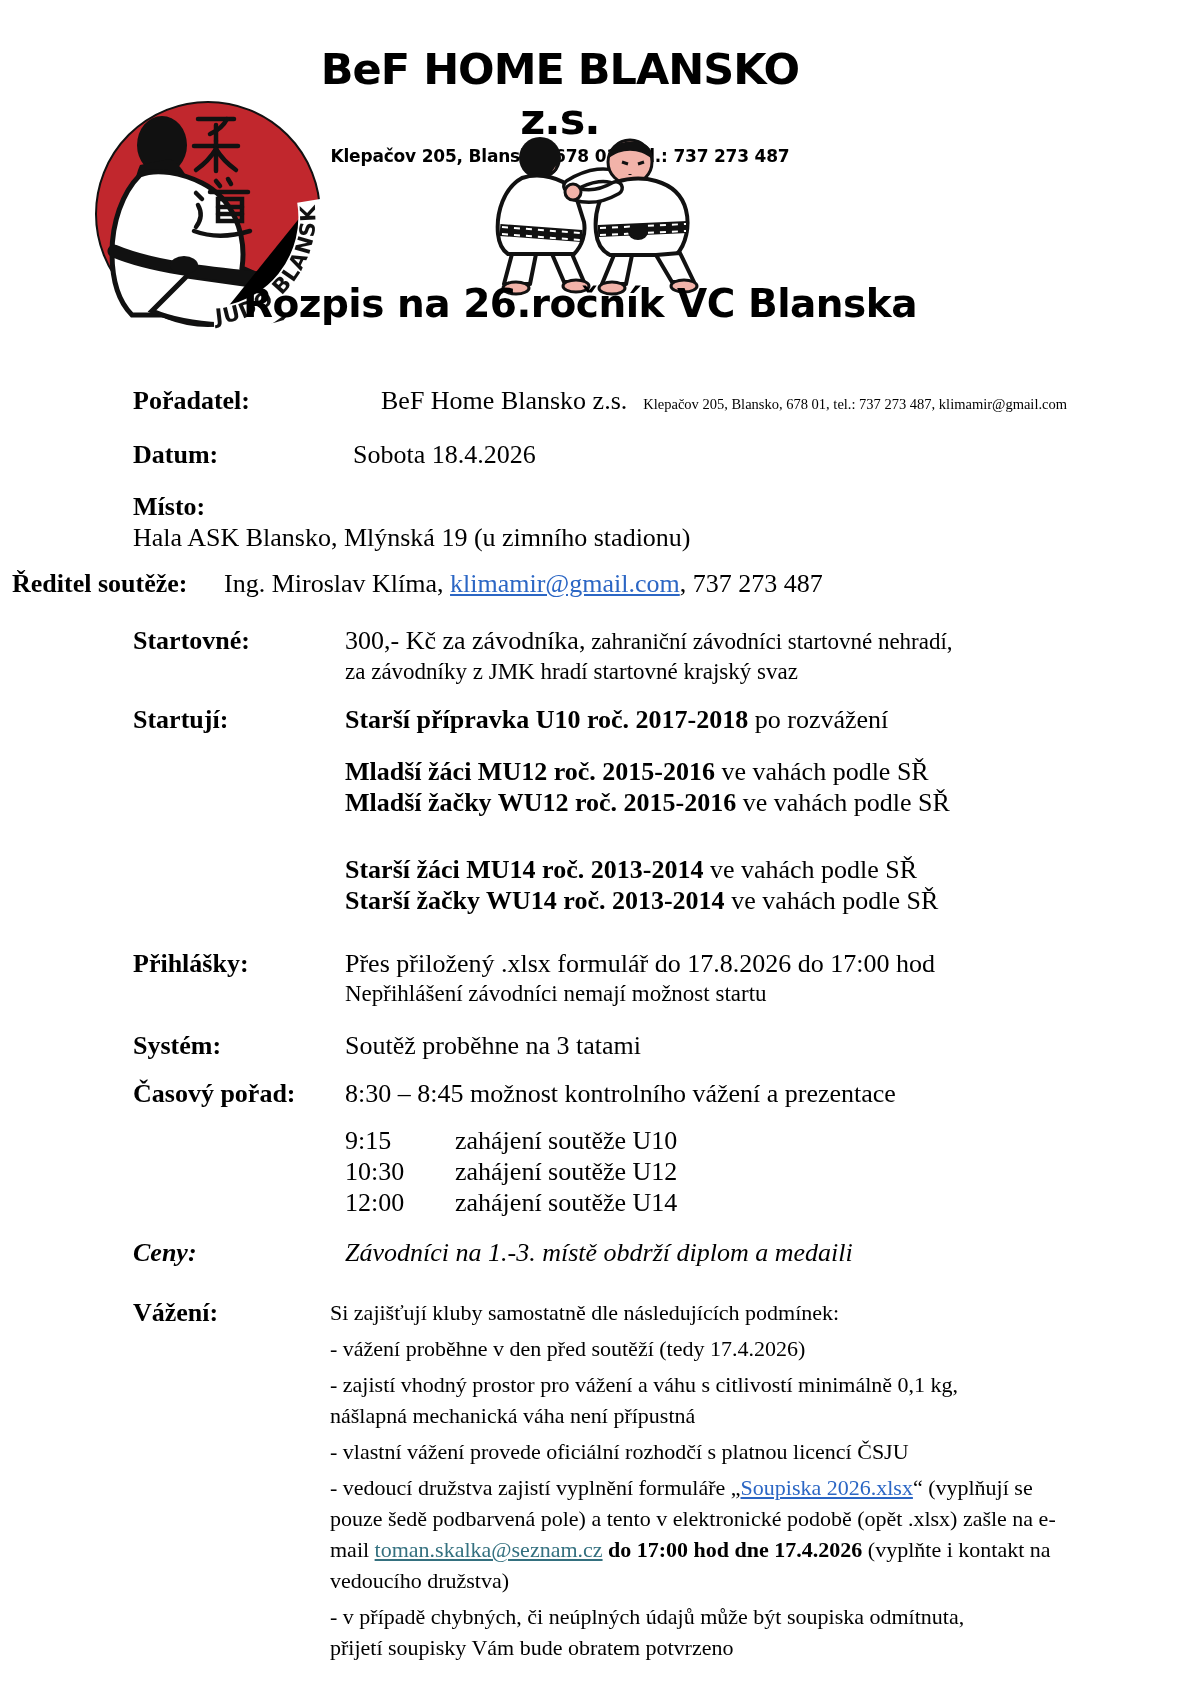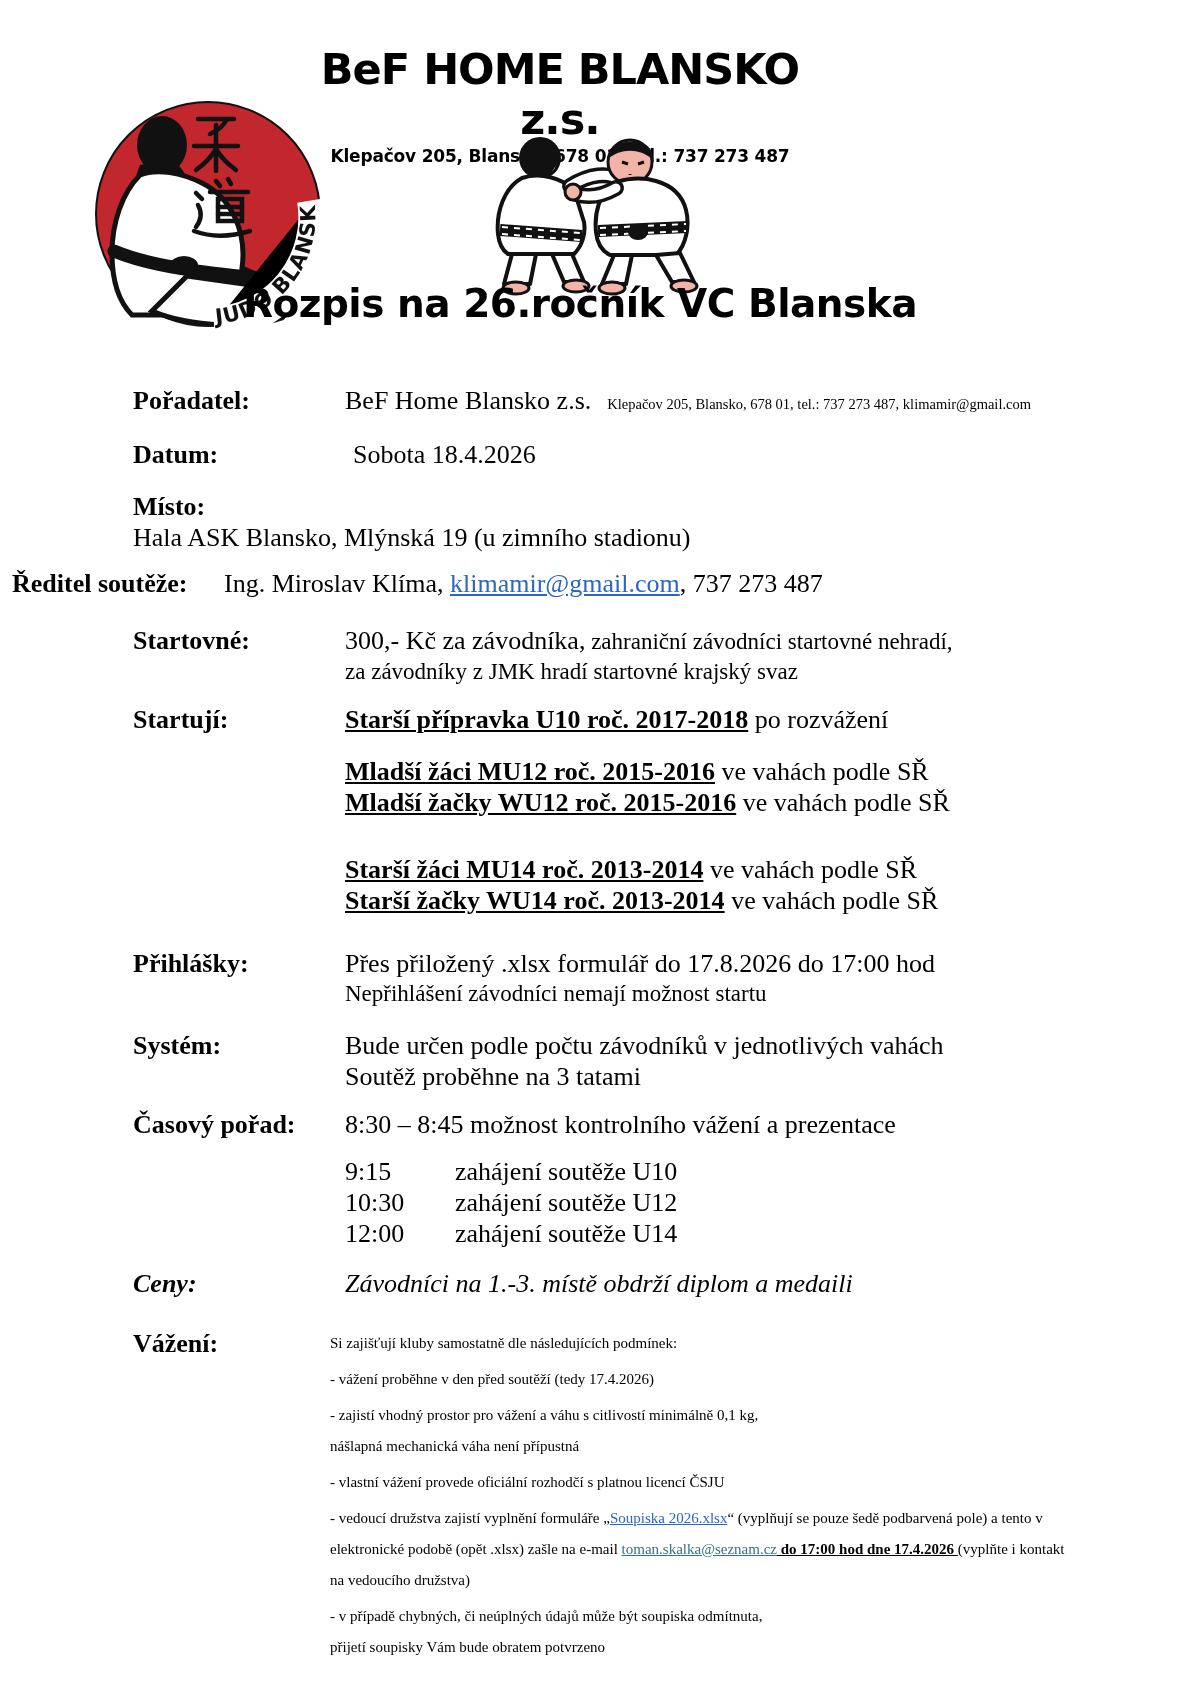--- a/index.html
+++ b/index.html
@@ -17,30 +17,30 @@
              font-family:"DejaVu Sans","Liberation Sans",sans-serif;
              font-size:39px;font-weight:800;letter-spacing:-.5px;}
 
   
   .content{position:absolute;left:0;top:0;width:1190px;}
   .row{display:flex;padding-left:133px;}
   .lbl{flex:none;width:212px;font-weight:bold;font-size:26px;line-height:31px;}
   .val{width:730px;font-size:26px;line-height:31px;}
   .small{font-size:23px;}
   .tiny{font-size:14.5px;margin-left:16px;text-align:right;}
-  .b{font-weight:bold;text-decoration:underline;}
+  .b{font-weight:bold;}
   .link-blue{color:#2b66c4;text-decoration:underline;cursor:pointer;}
   .link-teal{color:#34707f;text-decoration:underline;cursor:pointer;}
   .time{display:inline-block;width:110px;}
   .vz p{margin:5px 0 0 0;line-height:31px;}
-  .vz{margin-left:-15px;width:745px;font-size:15px;}
+  .vz{margin-left:-15px;width:745px;font-size:22px;}
   .vz .intro{margin-top:0;}
 
   
-  .r-poradatel{margin-top:385px;}
+  .r-poradatel{margin-top:385px;gap:36px;}
   .r-datum{margin-top:19px;gap:8px;}
   .r-misto{margin-top:21px;flex-direction:column;}
   .r-reditel{margin-top:15px;padding-left:12px;}
   .r-startovne{margin-top:26px;}
   .r-startuji{margin-top:17px;}
   .grp2{margin-top:21px;}
   .grp3{margin-top:36px;}
   .r-prihlasky{margin-top:32px;}
   .r-system{margin-top:21px;}
   .r-casovy{margin-top:17px;}
@@ -183,21 +183,20 @@
       <div class="lbl">Přihlášky:</div>
       <div class="val">
         <div>Přes přiložený .xlsx formulář do 17.8.2026 do 17:00 hod</div>
         <div class="small" style="line-height:30px">Nepřihlášení závodníci nemají možnost startu</div>
       </div>
     </div>
 
     <div class="row r-system">
       <div class="lbl">Systém:</div>
       <div class="val">
-        <div>Bude určen podle počtu závodníků v jednotlivých vahách</div>
         <div>Soutěž proběhne na 3 tatami</div>
       </div>
     </div>
 
     <div class="row r-casovy">
       <div class="lbl">Časový pořad:</div>
       <div class="val">
         <div>8:30 – 8:45 možnost kontrolního vážení a prezentace</div>
         <div class="sched"><span class="time">9:15</span><span>zahájení soutěže U10</span></div>
         <div><span class="time">10:30</span><span>zahájení soutěže U12</span></div>

